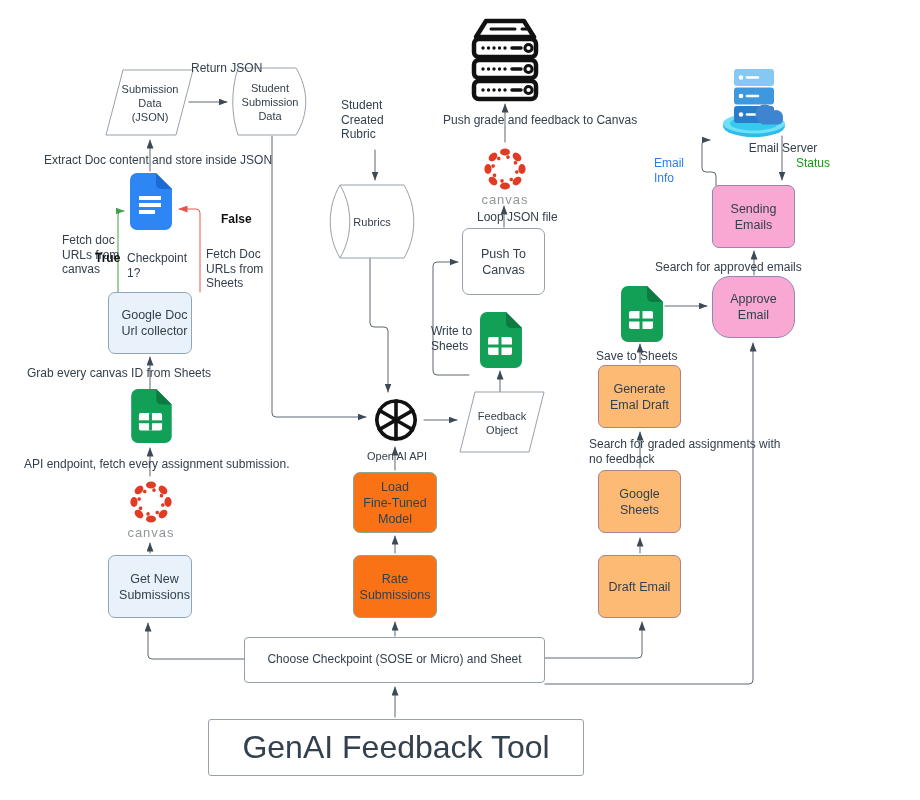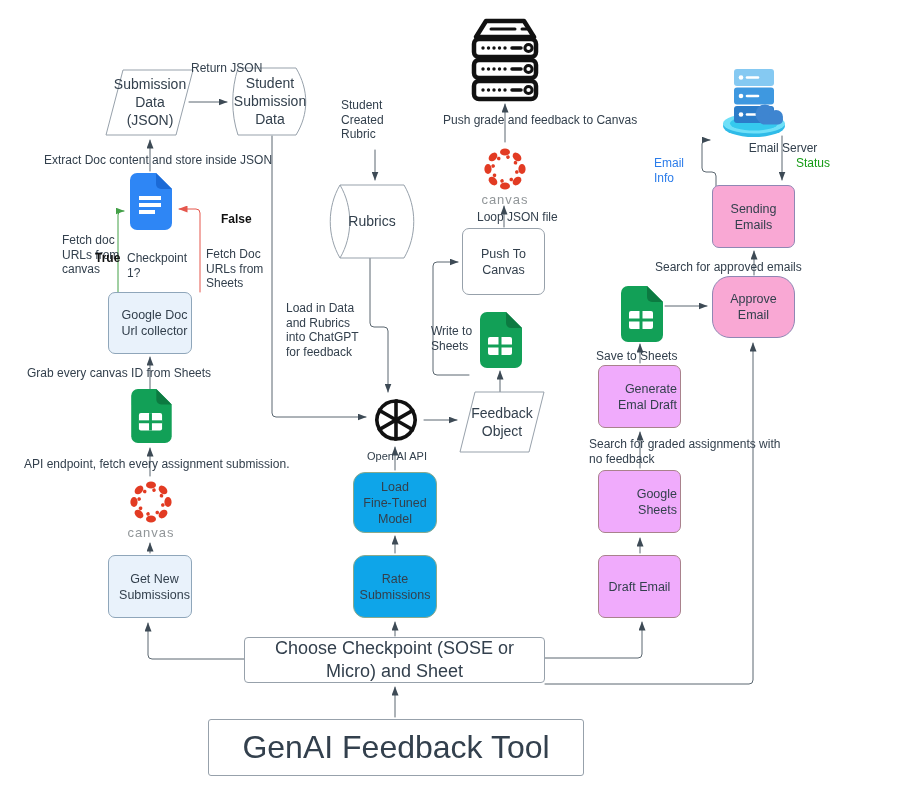--- a/index.html
+++ b/index.html
@@ -3,26 +3,26 @@
 <meta charset="utf-8">
 <style>
   html,body{margin:0;padding:0;background:#fff;}
   #canvas{position:relative;width:920px;height:800px;background:#ffffff;overflow:hidden;
           font-family:"Liberation Sans",sans-serif;color:#33404d;}
   svg.layer{position:absolute;left:0;top:0;}
   .node{position:absolute;box-sizing:border-box;border:1px solid #97a1ab;border-radius:7px;
         display:flex;align-items:center;justify-content:center;text-align:center;
         font-size:12.5px;line-height:1.28;padding:3px;white-space:pre-line;}
   .blue{background:#e9f2fb;border-color:#8fa6ba;padding-left:12px;}
-  .greenbox{background:#0ea5e9;border-color:#8ba98b;border-radius:12px;}
-  .pink{background:#f0abfc;border-color:#a9828c;text-align:right;}
+  .greenbox{background:#f97316;border-color:#8ba98b;}
+  .pink{background:#fdba74;border-color:#a9828c;}
   .lav{background:#f9a8d4;border-color:#8f87b4;}
   .whitebox{background:#fff;border-color:#97a1ab;}
   .shape-text{position:absolute;display:flex;align-items:center;justify-content:center;
-        text-align:center;font-size:14px;line-height:1.28;white-space:pre-line;}
+        text-align:center;font-size:11px;line-height:1.28;white-space:pre-line;}
   .lbl{position:absolute;font-size:12px;line-height:1.22;}
   .nowrap{white-space:nowrap;}
   .bold{font-weight:bold;color:#111;}
   .wordmark{position:absolute;font-size:13px;color:#919699;letter-spacing:1px;text-align:center;}
 </style>
 </head>
 <body>
 
 <div id="canvas">
 
@@ -86,39 +86,38 @@
   <div class="shape-text" style="left:332px;top:210px;width:80px;height:24px;">Rubrics</div>
   <div class="shape-text" style="left:465px;top:406px;width:74px;height:34px;">Feedback Object</div>
 
   <div class="node blue" style="left:108px;top:292px;width:84px;height:62px;">Google Doc Url collector</div>
   <div class="node blue" style="left:108px;top:555px;width:84px;height:63px;">Get New Submissions</div>
   <div class="node whitebox" style="left:462px;top:228px;width:83px;height:67px;">Push To Canvas</div>
   <div class="node greenbox" style="left:353px;top:472px;width:84px;height:61px;">Load
 Fine-Tuned
 Model</div>
   <div class="node greenbox" style="left:353px;top:555px;width:84px;height:63px;">Rate Submissions</div>
-  <div class="node whitebox" style="left:244px;top:637px;width:301px;height:46px;border-radius:4px;font-size:18px;padding:2px 8px;">Choose Checkpoint (SOSE or Micro) and Sheet</div>
+  <div class="node whitebox" style="left:244px;top:637px;width:301px;height:46px;border-radius:4px;font-size:12px;padding:2px 8px;">Choose Checkpoint (SOSE or Micro) and Sheet</div>
   <div class="node whitebox" style="left:208px;top:719px;width:376px;height:57px;border-radius:3px;font-size:32px;color:#33404d;">GenAI Feedback Tool</div>
   <div class="node lav" style="left:712px;top:185px;width:83px;height:63px;">Sending Emails</div>
   <div class="node lav" style="left:712px;top:276px;width:83px;height:62px;border-radius:18px;">Approve Email</div>
   <div class="node pink" style="left:598px;top:365px;width:83px;height:63px;">Generate Emal Draft</div>
   <div class="node pink" style="left:598px;top:470px;width:83px;height:63px;">Google Sheets</div>
   <div class="node pink" style="left:598px;top:555px;width:83px;height:63px;">Draft Email</div>
 
   <div class="lbl nowrap" style="left:191px;top:61px;">Return JSON</div>
   <div class="lbl nowrap" style="left:44px;top:153px;">Extract Doc content and store inside JSON</div>
   <div class="lbl" style="left:62px;top:233px;width:60px;">Fetch doc URLs from canvas</div>
   <div class="lbl bold nowrap" style="left:95px;top:251px;">True</div>
   <div class="lbl" style="left:127px;top:251px;width:62px;">Checkpoint 1?</div>
   <div class="lbl bold nowrap" style="left:177px;top:212px;padding-left:44px;">False</div>
   <div class="lbl" style="left:206px;top:247px;width:60px;">Fetch Doc URLs from Sheets</div>
   <div class="lbl nowrap" style="left:27px;top:366px;">Grab every canvas ID from Sheets</div>
   <div class="lbl nowrap" style="left:24px;top:457px;">API endpoint, fetch every assignment submission.</div>
   <div class="lbl" style="left:341px;top:98px;width:68px;">Student Created Rubric</div>
-  <div class="lbl" style="left:286px;top:301px;width:80px;">Load in Data and Rubrics into ChatGPT for feedback</div>
   <div class="lbl nowrap" style="left:365px;top:450px;width:64px;text-align:center;font-size:11px;">Open AI API</div>
   <div class="lbl" style="left:431px;top:324px;width:48px;">Write to Sheets</div>
   <div class="lbl nowrap" style="left:477px;top:210px;">Loop JSON file</div>
   <div class="lbl nowrap" style="left:443px;top:113px;">Push grade and feedback to Canvas</div>
   <div class="lbl nowrap" style="left:711px;top:141px;width:84px;text-align:center;margin-left:30px;">Email Server</div>
   <div class="lbl" style="left:654px;top:156px;width:44px;color:#2b7cea;">Email Info</div>
   <div class="lbl nowrap" style="left:796px;top:156px;color:#149b14;">Status</div>
   <div class="lbl nowrap" style="left:655px;top:260px;">Search for approved emails</div>
   <div class="lbl nowrap" style="left:596px;top:349px;">Save to Sheets</div>
   <div class="lbl" style="left:589px;top:437px;width:195px;white-space:pre-line;">Search for graded assignments with

